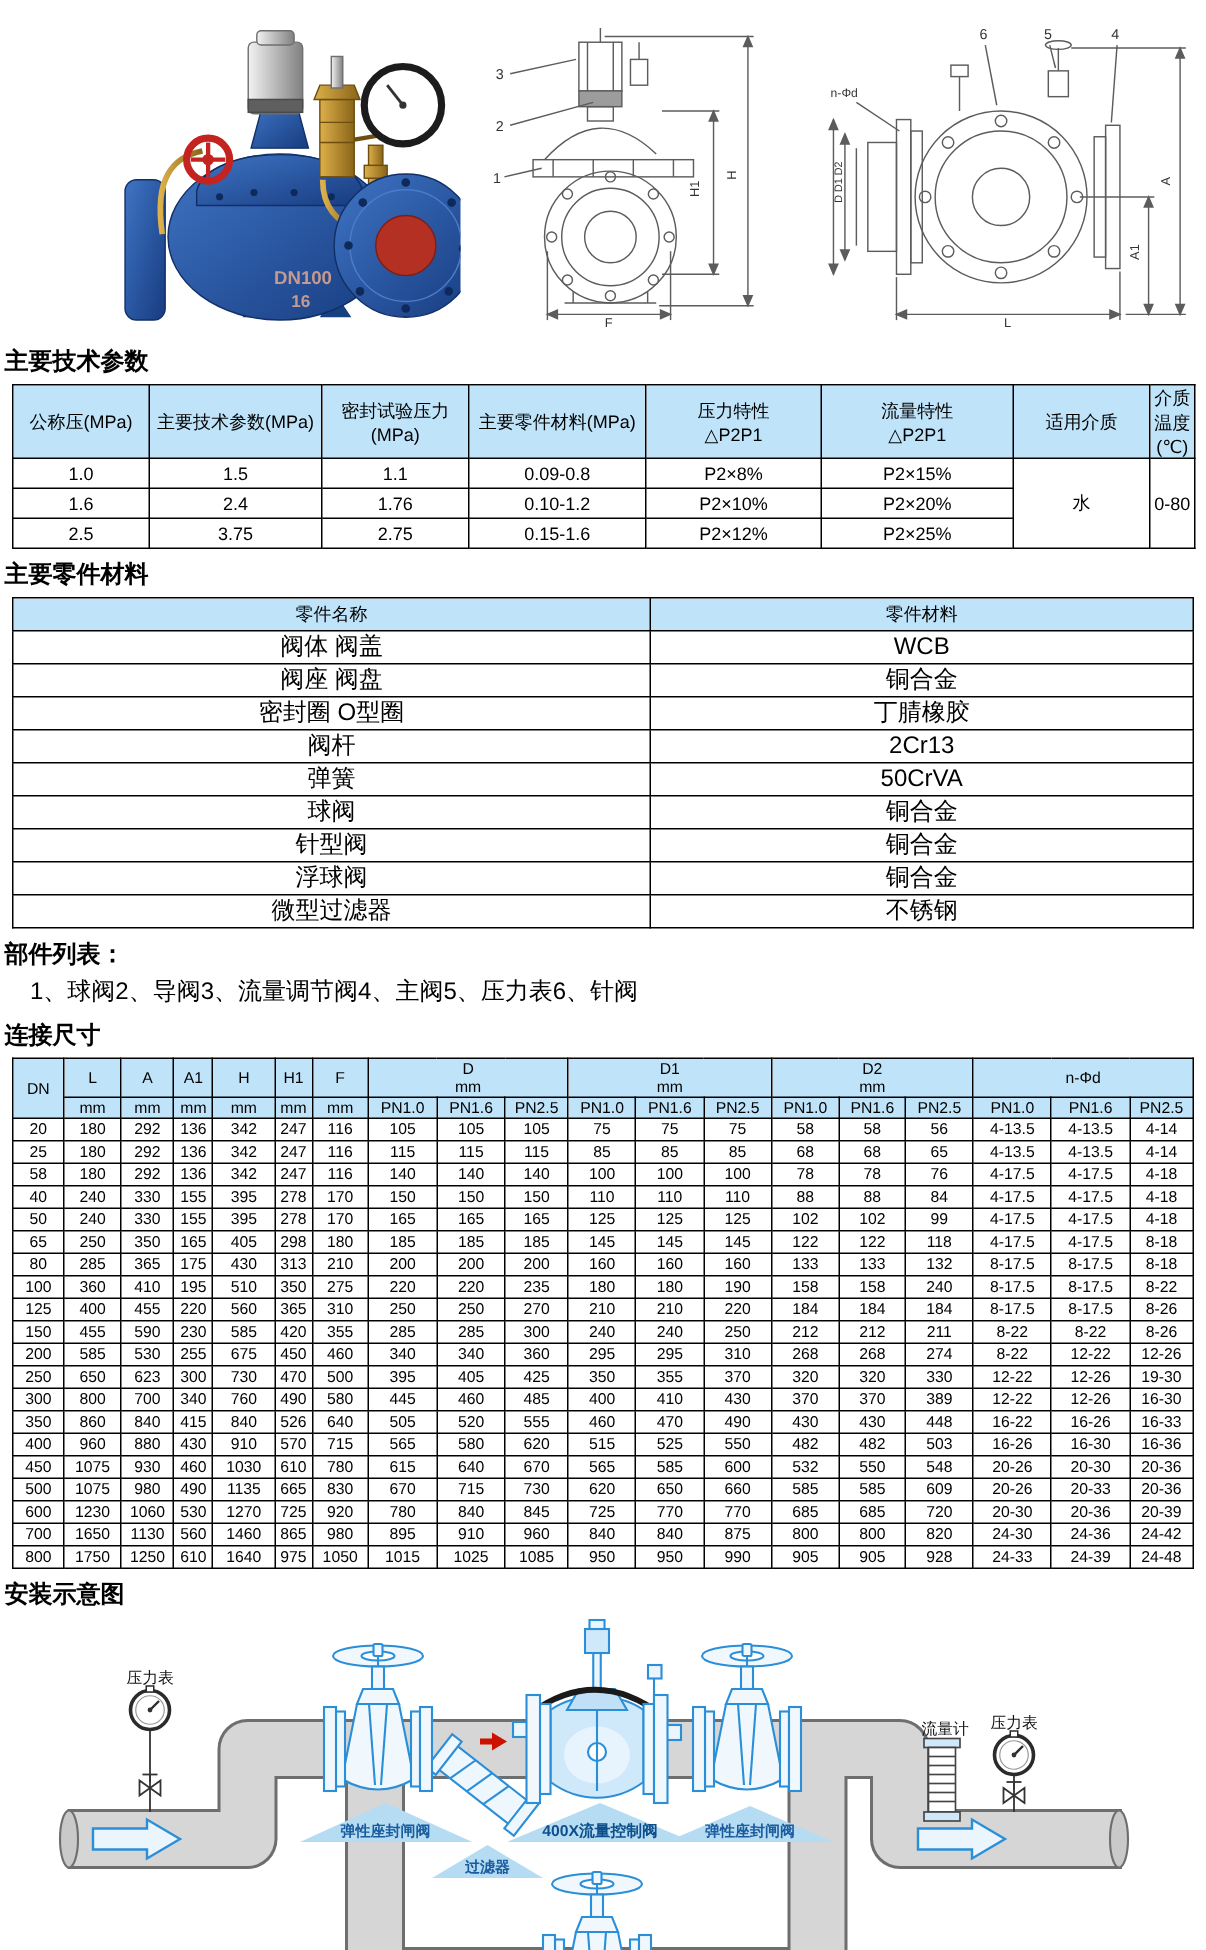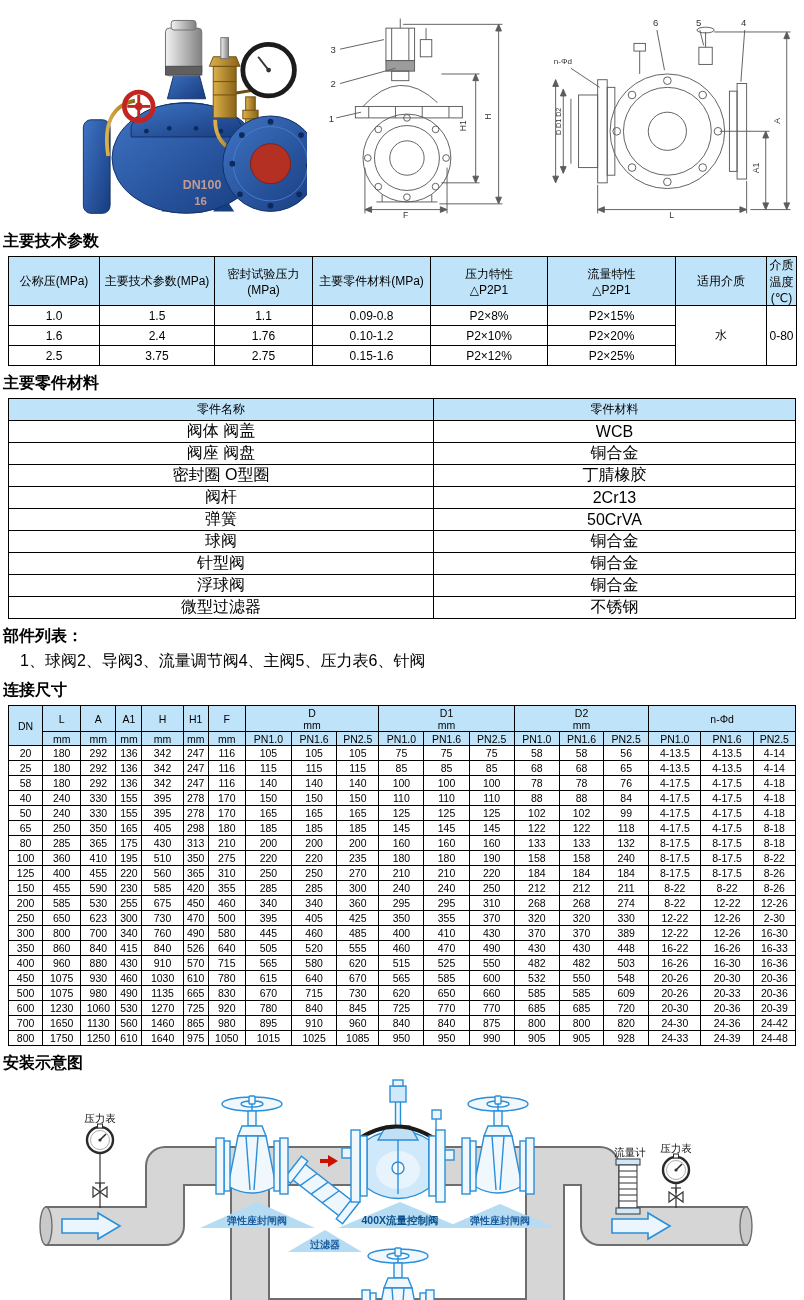--- a/index.html
+++ b/index.html
@@ -643,21 +643,21 @@
         <td>405</td>
         <td>425</td>
         <td>350</td>
         <td>355</td>
         <td>370</td>
         <td>320</td>
         <td>320</td>
         <td>330</td>
         <td>12-22</td>
         <td>12-26</td>
-        <td>2-30</td>
+        <td>19-30</td>
       </tr>
       <tr>
         <td>300</td>
         <td>800</td>
         <td>700</td>
         <td>340</td>
         <td>760</td>
         <td>490</td>
         <td>580</td>
         <td>445</td>

